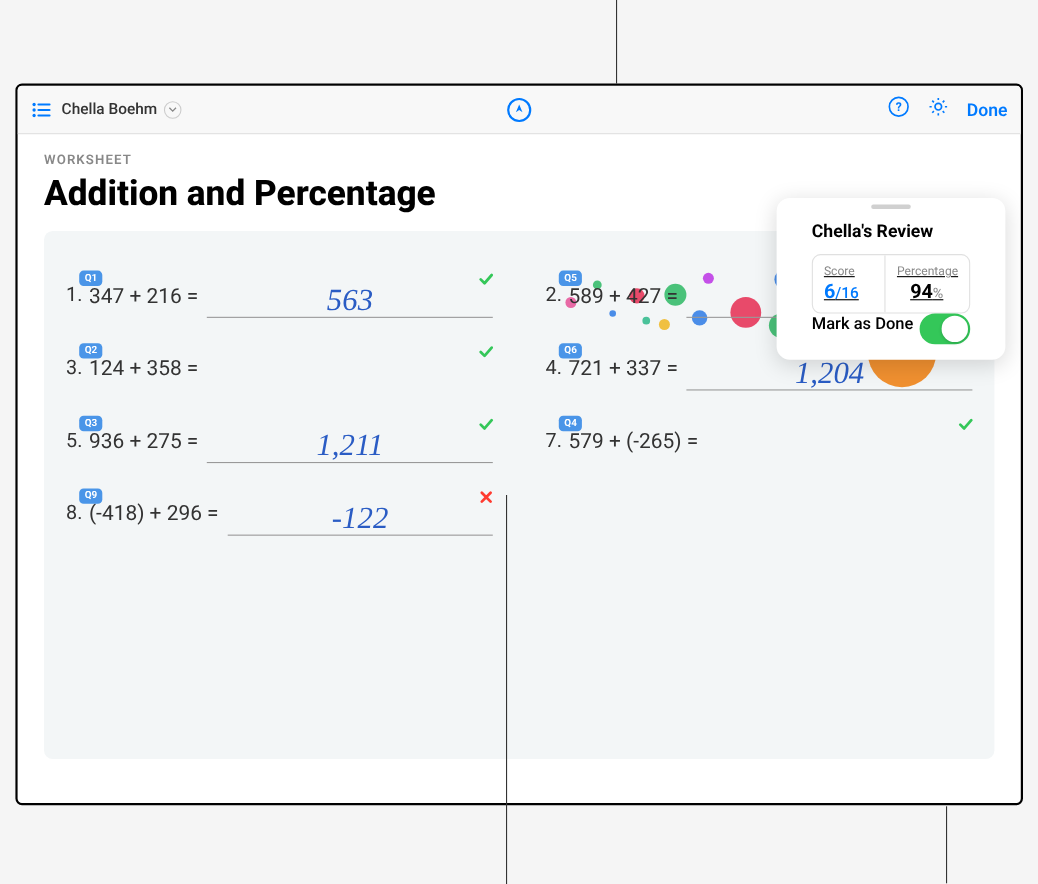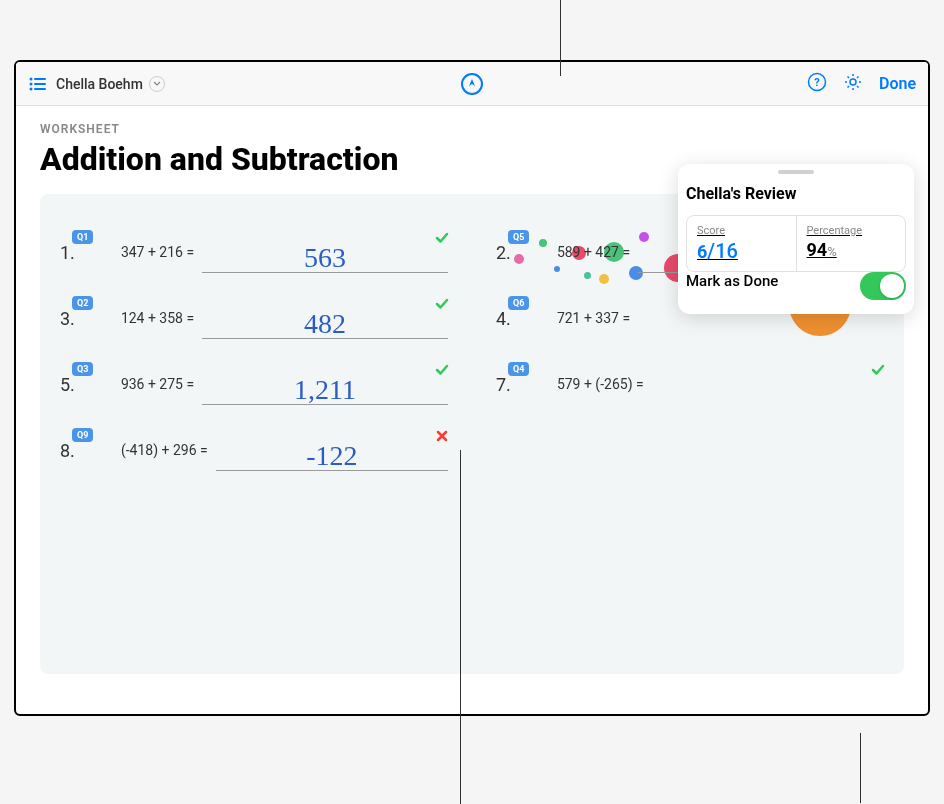--- a/index.html
+++ b/index.html
@@ -42,21 +42,21 @@
       left: 860px;
       top: 733px;
       width: 1px;
       height: 70px;
       background: #333;
       z-index: 1000;
     }
     
     .device-frame {
       position: absolute;
-      top: 60px;
+      top: 76px;
       left: 14px;
       width: 916px;
       height: 656px;
       background: #fff;
       border: 2px solid #000;
       border-radius: 6px;
       overflow: hidden;
     }
     
     .toolbar {
@@ -222,24 +222,23 @@
       left: 12px;
     }
     
     .q-num {
       font-size: 18px;
       color: #333;
       margin-right: 6px;
     }
     
     .equation {
-      font-size: 14px;
+      font-size: 19px;
       color: #333;
       white-space: nowrap;
-      margin-left: 40px;
     }
     
     .answer-line {
       flex: 1;
       border-bottom: 1px solid #999;
       margin-left: 8px;
       height: 42px;
       display: flex;
       align-items: flex-end;
       justify-content: center;
@@ -248,20 +247,21 @@
     }
     
     .handwritten {
       font-family: 'Segoe Script', 'Comic Sans MS', cursive;
       font-size: 28px;
       color: #2a5cc4;
       font-weight: 500;
       position: relative;
       bottom: -4px;
       white-space: nowrap;
+      font-style: italic;
     }
     
     .mark-icon {
       position: absolute;
       right: -2px;
       top: 2px;
       font-size: 16px;
       font-weight: bold;
     }
     
@@ -270,25 +270,25 @@
     }
     
     .mark-wrong {
       color: #ff3b30;
     }
     
     .review-panel {
       position: absolute;
       top: 58px;
       right: 14px;
-      width: 236px;
+      width: 208px;
       background: #fff;
       border-radius: 12px;
       box-shadow: 0 4px 20px rgba(0,0,0,0.15);
-      padding: 14px 8px;
+      padding: 14px 32px;
       z-index: 100;
     }
     
     .review-handle {
       position: absolute;
       top: 6px;
       left: 50%;
       transform: translateX(-50%);
       width: 36px;
       height: 4px;
@@ -327,29 +327,30 @@
       margin-bottom: 2px;
     }
     
     .stat-value {
       font-size: 18px;
       font-weight: 700;
       color: #007aff;
     }
     
     .stat-total {
-      font-size: 20px;
+      font-size: 14px;
       color: #007aff;
       font-weight: 500;
     }
     
     .stat-value-pct {
       font-size: 18px;
       font-weight: 700;
       color: #000;
+      margin-left: 12px;
     }
     
     .stat-pct-sign {
       font-size: 13px;
       color: #888;
     }
     
     .mark-done-row {
       display: flex;
       align-items: flex-start;
@@ -441,21 +442,21 @@
             <circle cx="10" cy="10" r="3" stroke="#007aff" stroke-width="1.5" fill="none"></circle>
             <path d="M10 2 L10 4 M10 16 L10 18 M2 10 L4 10 M16 10 L18 10 M4.5 4.5 L6 6 M14 14 L15.5 15.5 M15.5 4.5 L14 6 M6 14 L4.5 15.5" stroke="#007aff" stroke-width="1.5"></path>
           </svg>
       </div>
       <div class="done-btn">Done</div>
     </div>
   </div>
 
   <div class="content">
     <div class="worksheet-label">WORKSHEET</div>
-    <h1 class="page-title">Addition and Subtraction</h1>
+    <h1 class="page-title">Addition and Percentage</h1>
 
     <div class="hidden-n">N</div>
 
     <div class="worksheet-body">
 
       <div class="bubbles" id="bubbles">
           <div class="bubble" style="left: 30px; top: 60px; width: 10px; height: 10px; background: rgb(232, 106, 166);"></div>
           <div class="bubble" style="left: 55px; top: 45px; width: 8px; height: 8px; background: rgb(74, 194, 122);"></div>
           <div class="bubble" style="left: 70px; top: 72px; width: 6px; height: 6px; background: rgb(74, 141, 232);"></div>
           <div class="bubble" style="left: 88px; top: 52px; width: 14px; height: 14px; background: rgb(232, 74, 106);"></div>
@@ -494,31 +495,31 @@
               <span class="handwritten">1,016</span>
             </div>
             <div class="mark-icon mark-correct"><svg width="16" height="16" viewBox="0 0 16 16">
                 <path d="M3 8 L6.5 11.5 L13 4" stroke="#34c759" stroke-width="2.5" fill="none" stroke-linecap="round" stroke-linejoin="round"></path>
               </svg></div>
           </div>
           <div class="question-row">
             <div class="q-badge">Q2</div>
             <span class="q-num">3.</span>
             <span class="equation">124 + 358 =</span>
-            <div class="answer-line">
-              <span class="handwritten">482</span>
-            </div>
             <div class="mark-icon mark-correct"><svg width="16" height="16" viewBox="0 0 16 16">
                 <path d="M3 8 L6.5 11.5 L13 4" stroke="#34c759" stroke-width="2.5" fill="none" stroke-linecap="round" stroke-linejoin="round"></path>
               </svg></div>
           </div>
           <div class="question-row">
             <div class="q-badge">Q6</div>
             <span class="q-num">4.</span>
             <span class="equation">721 + 337 =</span>
+            <div class="answer-line">
+              <span class="handwritten">1,204</span>
+            </div>
             <div class="mark-icon mark-correct"><svg width="16" height="16" viewBox="0 0 16 16">
                 <path d="M3 8 L6.5 11.5 L13 4" stroke="#34c759" stroke-width="2.5" fill="none" stroke-linecap="round" stroke-linejoin="round"></path>
               </svg></div>
           </div>
           <div class="question-row">
             <div class="q-badge">Q3</div>
             <span class="q-num">5.</span>
             <span class="equation">936 + 275 =</span>
             <div class="answer-line">
               <span class="handwritten">1,211</span>

